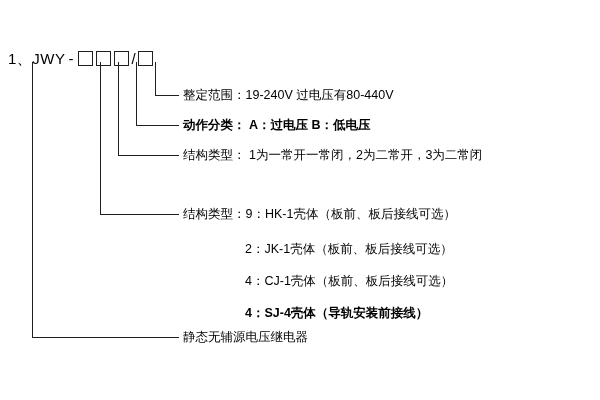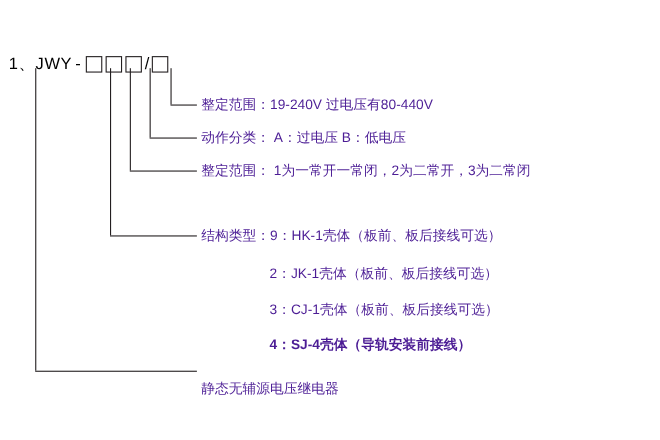--- a/index.html
+++ b/index.html
@@ -63,21 +63,21 @@
     height: 1px;
     background: #231f20;
   }
 
   
   .lbl {
     position: absolute;
     font-size: 12.5px;
     line-height: 18px;
     white-space: nowrap;
-    color: #4c1d95;
+    color: #000000;
   }
 </style>
 </head>
 <body>
 
 <div id="sheet">
 
   <div class="code-row">
     <span class="code-text">1、JWY</span>
     <span class="code-dash">-</span>
@@ -98,24 +98,24 @@
   <div class="hline" style="left:118px; top:155px; width:61px;"></div>
 
   <div class="vline" style="left:100px; top:62px; height:152px;"></div>
   <div class="hline" style="left:100px; top:214px; width:79px;"></div>
 
   <div class="vline" style="left:32px; top:62px; height:275px;"></div>
   <div class="hline" style="left:32px; top:337px; width:147px;"></div>
 
   <div class="lbl" style="left:183px; top:86px;">整定范围：19-240V 过电压有80-440V</div>
 
-  <div class="lbl" style="left:183px; top:116px;">动作分类： A：过电压    B：低电压</div>
+  <div class="lbl" style="left:183px; top:116px;font-weight:bold;">动作分类： A：过电压    B：低电压</div>
 
-  <div class="lbl" style="left:183px; top:146px;">整定范围： 1为一常开一常闭，2为二常开，3为二常闭</div>
+  <div class="lbl" style="left:183px; top:146px;">结构类型： 1为一常开一常闭，2为二常开，3为二常闭</div>
 
   <div class="lbl" style="left:183px; top:205px;">结构类型：9：HK-1壳体（板前、板后接线可选）</div>
   <div class="lbl" style="left:245px; top:240px;">2：JK-1壳体（板前、板后接线可选）</div>
-  <div class="lbl" style="left:245px; top:272px;">3：CJ-1壳体（板前、板后接线可选）</div>
+  <div class="lbl" style="left:245px; top:272px;">4：CJ-1壳体（板前、板后接线可选）</div>
   <div class="lbl" style="left:245px; top:304px;font-weight:bold;">4：SJ-4壳体（导轨安装前接线）</div>
 
-  <div class="lbl" style="left:183px; top:344px;">静态无辅源电压继电器</div>
+  <div class="lbl" style="left:183px; top:328px;">静态无辅源电压继电器</div>
 
 </div>
 
 </body></html>

